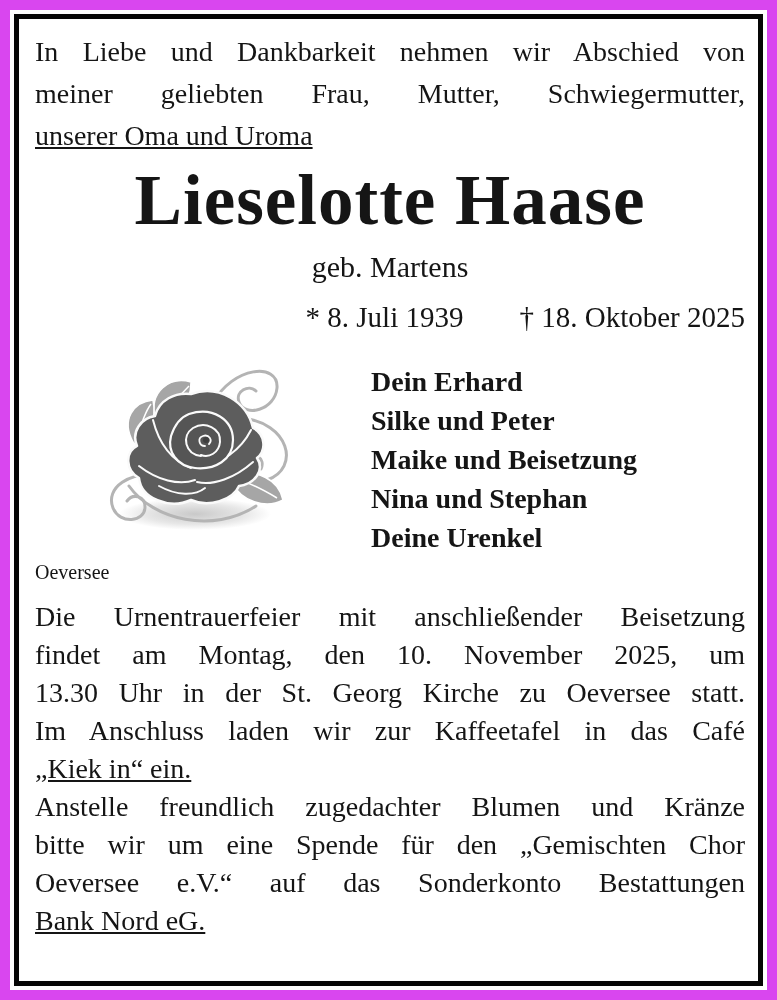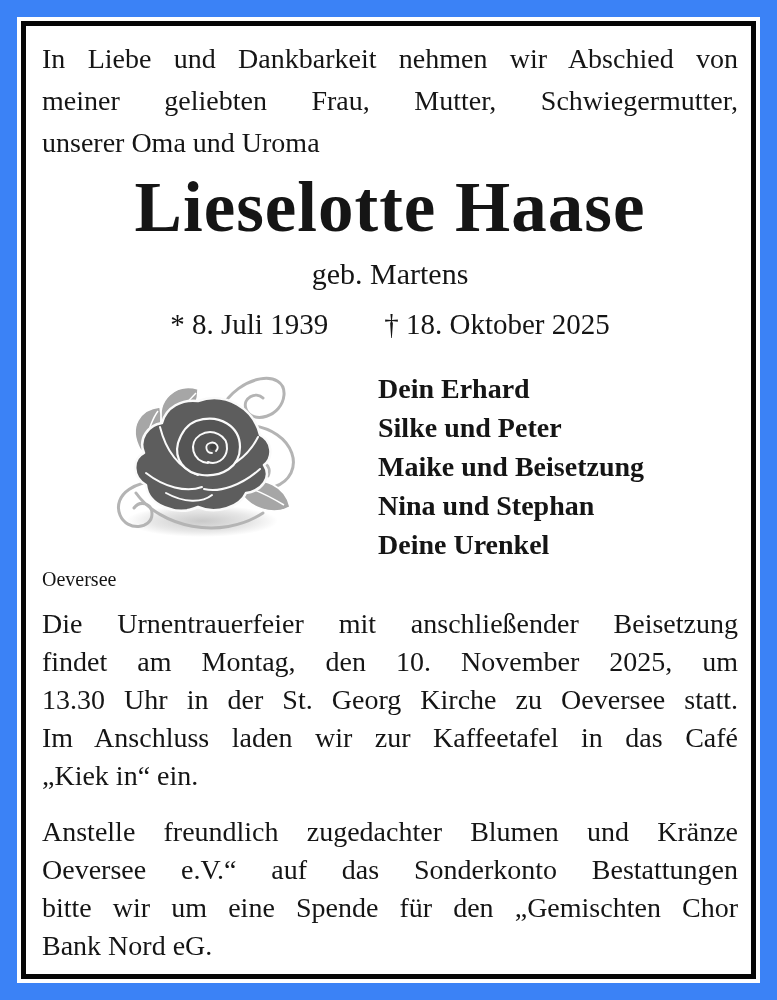--- a/index.html
+++ b/index.html
@@ -10,22 +10,22 @@
   body {
     width: 777px;
     height: 1000px;
     font-family: "Liberation Serif", serif;
     color: #151515;
   }
   .outer-frame {
     box-sizing: border-box;
     width: 777px;
     height: 1000px;
-    background: #3b82f6;
-    padding: 17px;
+    background: #d946ef;
+    padding: 10px;
   }
   .frame-gap {
     box-sizing: border-box;
     width: 100%;
     height: 100%;
     background: #ffffff;
     padding: 4px;
   }
   .inner-frame {
     box-sizing: border-box;
@@ -38,20 +38,21 @@
   }
   .jline {
     text-align: justify;
     text-align-last: justify;
     text-justify: inter-word;
     white-space: normal;
   }
   .lline {
     text-align: right;
     text-align-last: left;
+    text-decoration: underline;
   }
   .intro {
     font-size: 28px;
     line-height: 42px;
     margin-top: 4px;
   }
   .deceased-name {
     font-size: 71px;
     font-weight: bold;
     text-align: center;
@@ -61,21 +62,21 @@
     white-space: nowrap;
   }
   .maiden-name {
     font-size: 30px;
     text-align: center;
     line-height: 34px;
     margin-top: 12px;
   }
   .dates-row {
     display: flex;
-    justify-content: center;
+    justify-content: flex-end;
     gap: 56px;
     font-size: 29px;
     line-height: 34px;
     margin-top: 16px;
   }
   .tribute {
     position: relative;
     height: 178px;
     margin-top: 22px;
   }
@@ -98,21 +99,21 @@
   .place {
     font-size: 20px;
     line-height: 36px;
     margin-top: 20px;
   }
   .para {
     font-size: 28px;
     line-height: 38px;
   }
   .service-para { margin-top: 8px; }
-  .donation-para { margin-top: 18px; }
+  .donation-para { }
 </style>
 </head>
 <body>
 
 <div class="outer-frame">
   <div class="frame-gap">
     <div class="inner-frame">
 
       <div class="intro">
         <div class="jline">In Liebe und Dankbarkeit nehmen wir Abschied von</div>
@@ -186,20 +187,20 @@
       <div class="para service-para">
         <div class="jline">Die Urnentrauerfeier mit anschließender Beisetzung</div>
         <div class="jline">findet am Montag, den 10. November 2025, um</div>
         <div class="jline">13.30 Uhr in der St. Georg Kirche zu Oeversee statt.</div>
         <div class="jline">Im Anschluss laden wir zur Kaffeetafel in das Café</div>
         <div class="lline">„Kiek in“ ein.</div>
       </div>
 
       <div class="para donation-para">
         <div class="jline">Anstelle freundlich zugedachter Blumen und Kränze</div>
+        <div class="jline">bitte wir um eine Spende für den „Gemischten Chor</div>
         <div class="jline">Oeversee e.V.“ auf das Sonderkonto Bestattungen</div>
-        <div class="jline">bitte wir um eine Spende für den „Gemischten Chor</div>
         <div class="lline">Bank Nord eG.</div>
       </div>
 
     </div>
   </div>
 </div>
 
 </body></html>

